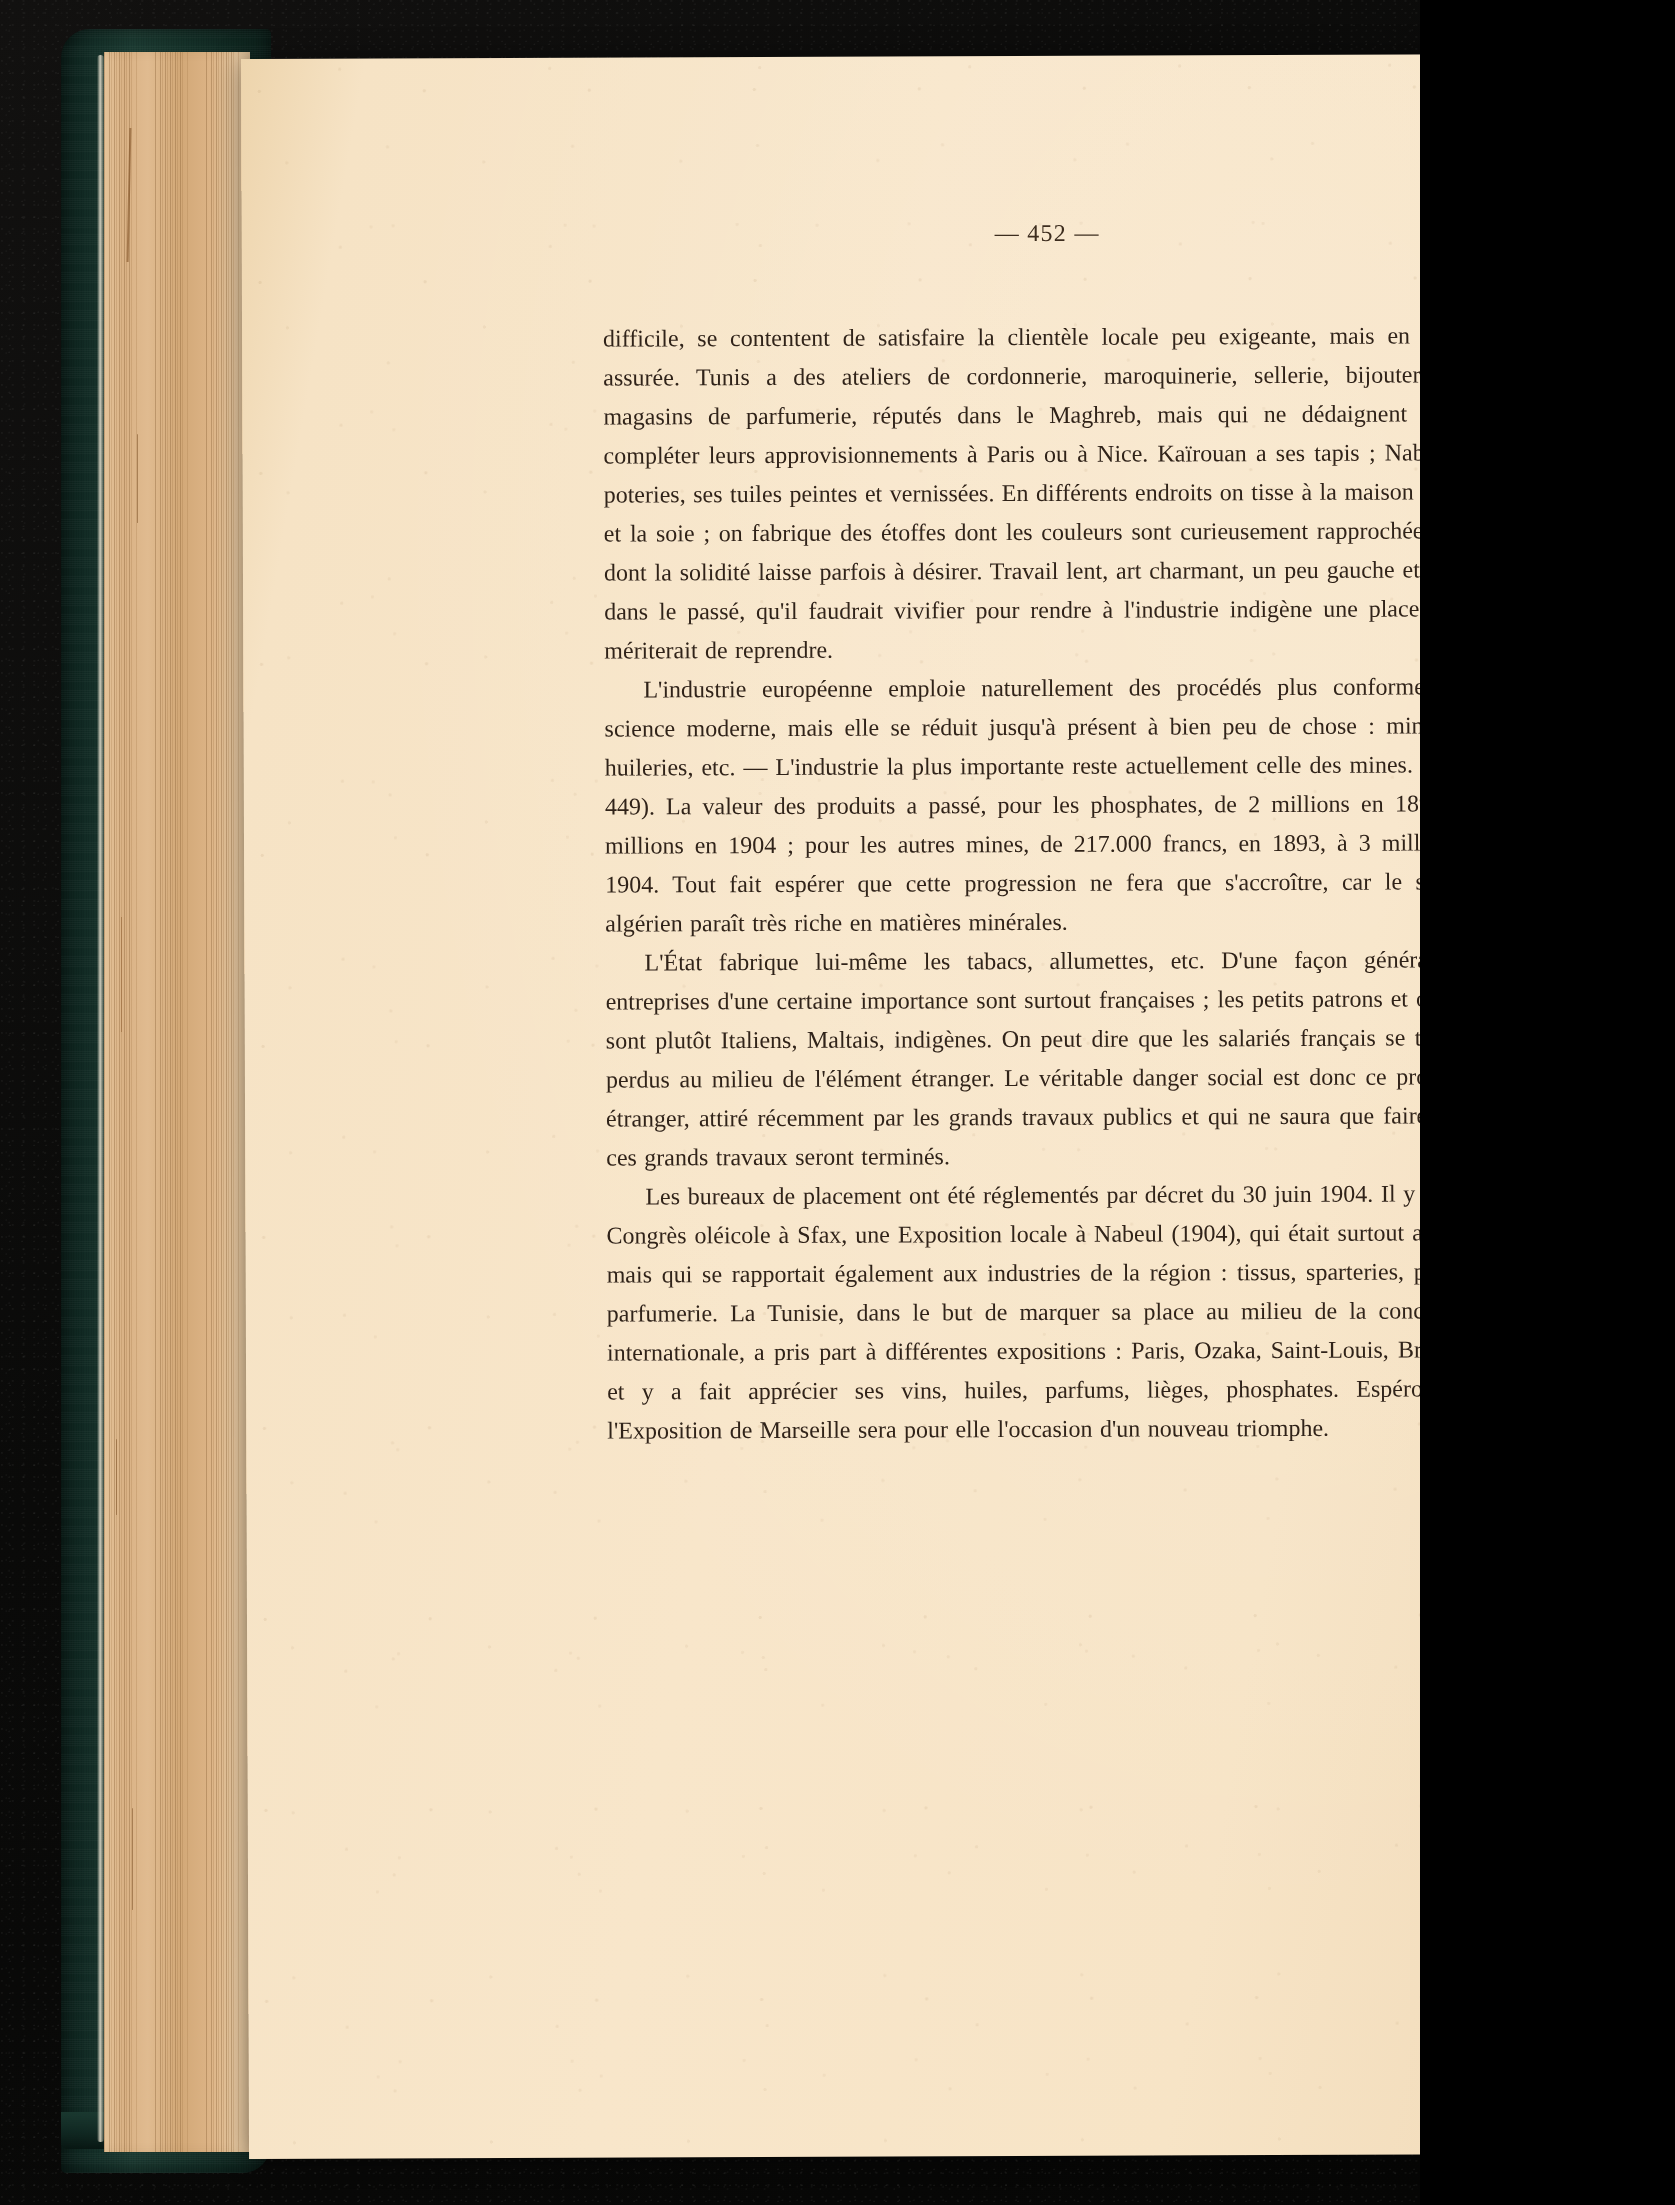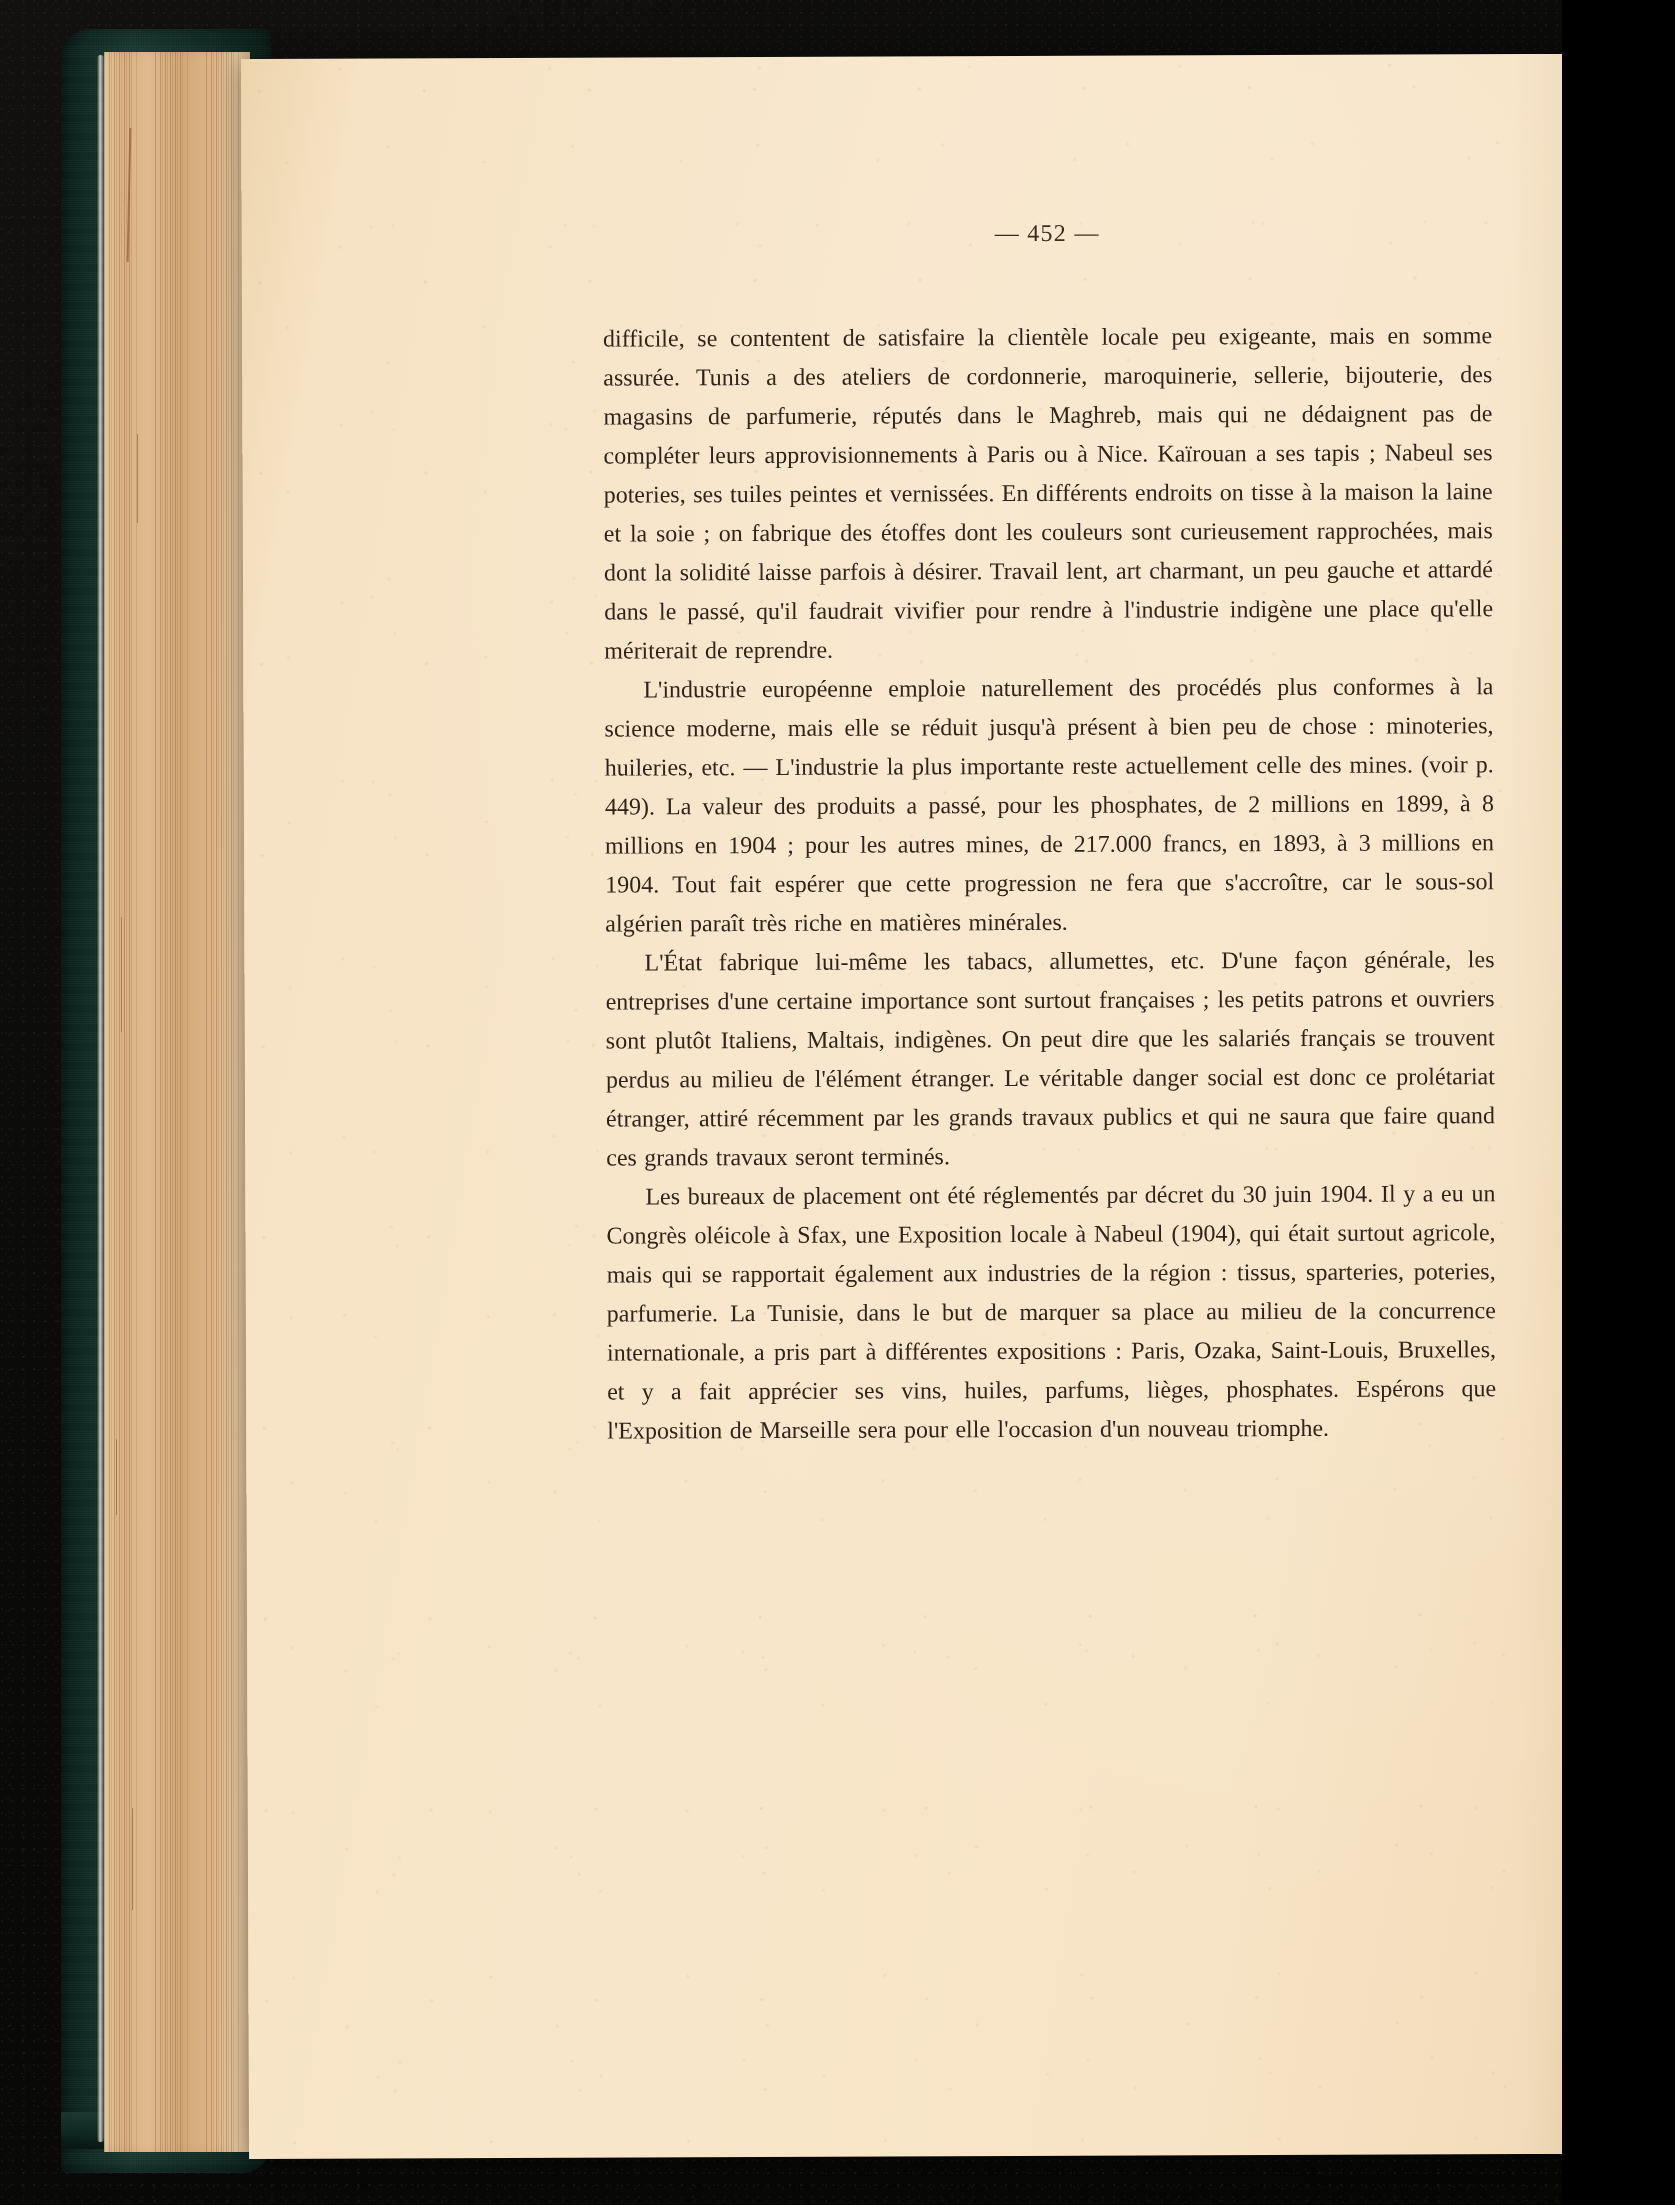--- a/index.html
+++ b/index.html
@@ -7,21 +7,21 @@
     margin: 0;
     padding: 0;
     background: #000;
   }
   body {
     font-family: "Liberation Serif", "DejaVu Serif", serif;
   }
 
   #scan {
     position: relative;
-    width: 1562px;
+    width: 1420px;
     height: 2205px;
     overflow: hidden;
     background: #0a0908;
   }
 
   
   .backdrop {
     position: absolute;
     inset: 0;
     background:

